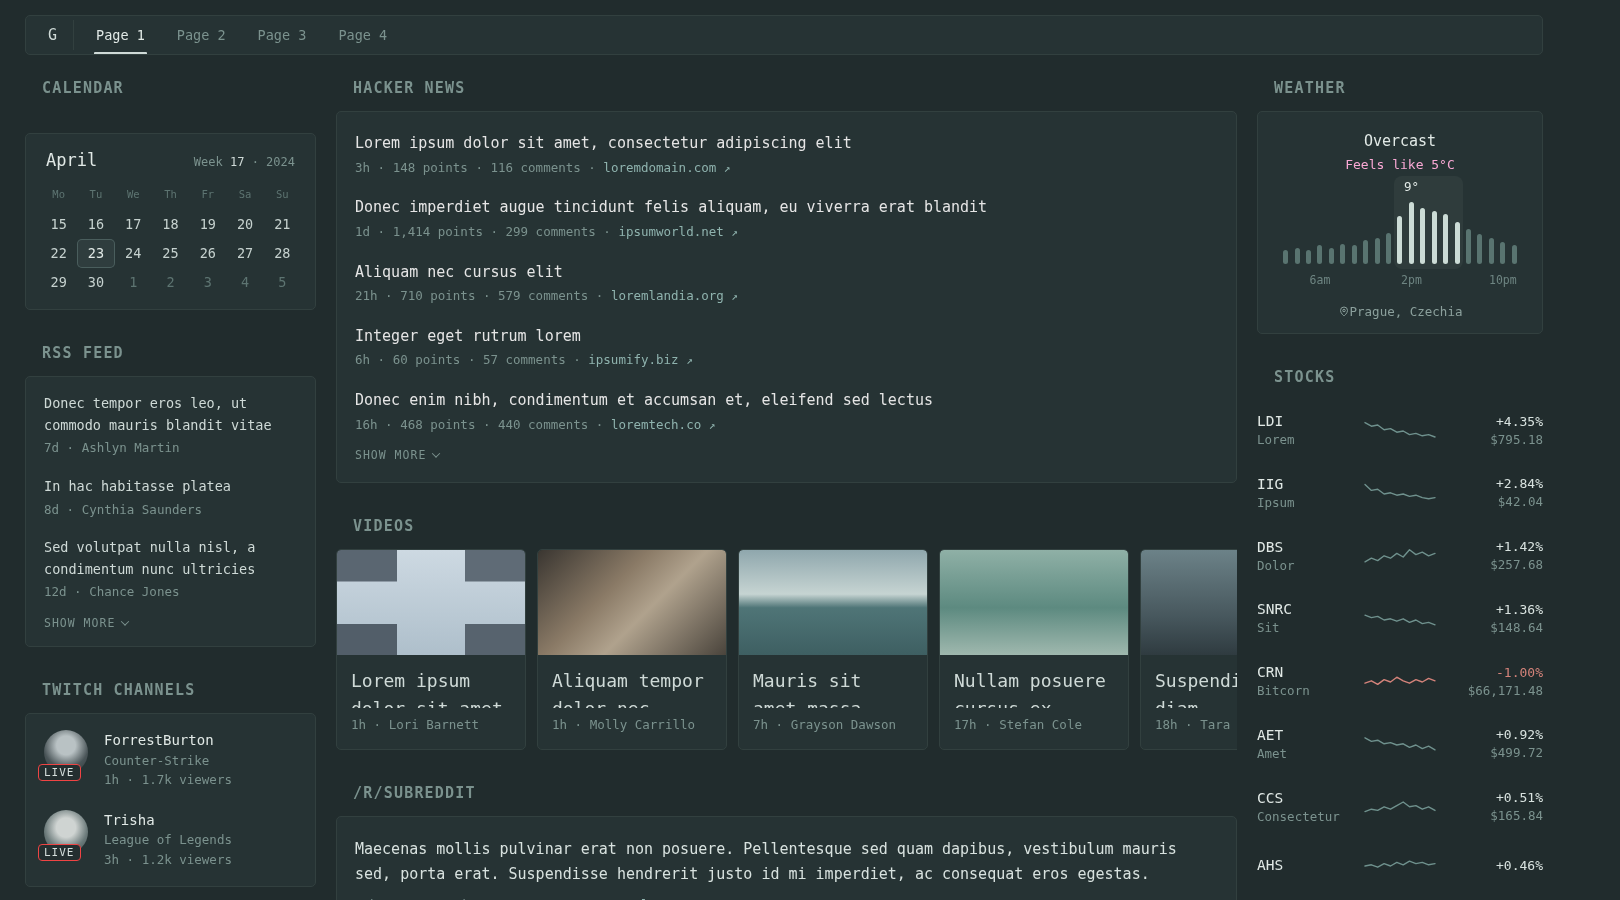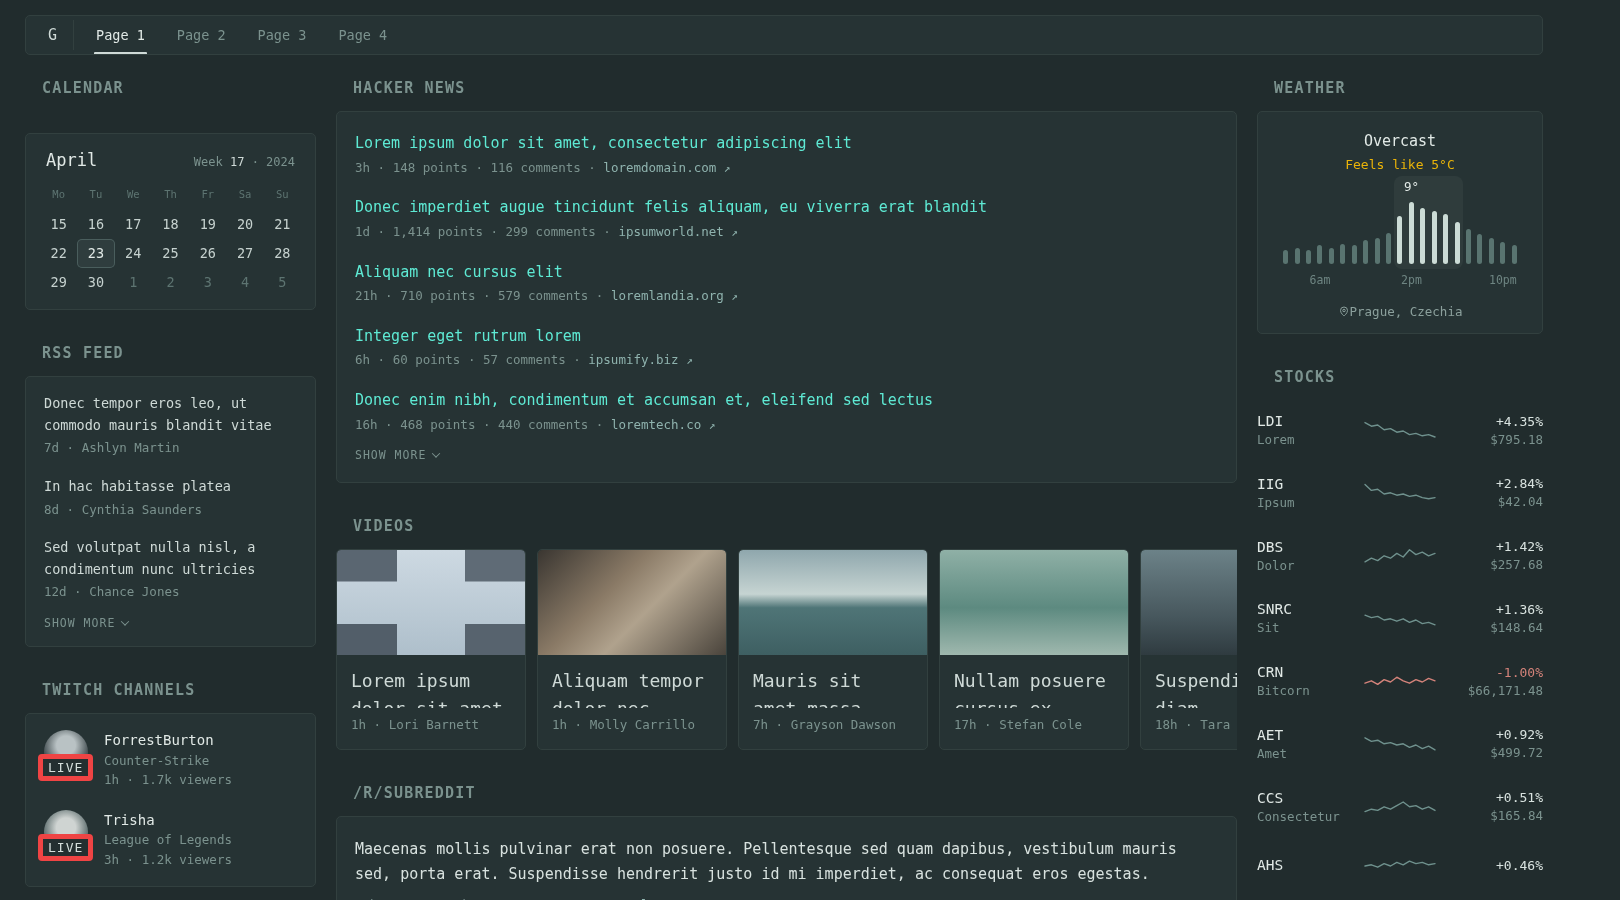--- a/index.html
+++ b/index.html
@@ -132,34 +132,34 @@
   .tw-row + .tw-row { margin-top: 20px; }
   .tw-av-wrap { position: relative; flex: 0 0 44px; }
   .tw-av { width: 44px; height: 44px; border-radius: 50%; }
   .av1 { background: radial-gradient(circle at 50% 35%, #b9c2c4 0 26%, #4a5558 62%, #2e3739 100%); }
   .av2 { background: radial-gradient(circle at 50% 40%, #cfd4d2 0 28%, #6b7a7a 62%, #3a4647 100%); }
   .av3 { background: radial-gradient(circle at 50% 40%, #dccfba 0 30%, #8a8274 62%, #4a4a42 100%); }
   .live {
     position: absolute;
     left: -6px; bottom: -7px;
     background: #242f30;
-    border: 5px solid #ef4444;
+    border: 1px solid #ef4444;
     border-radius: 4px;
     padding: 1px 5px;
-    font-size: 13px;
+    font-size: 11px;
     letter-spacing: 1px;
     color: #d5dfdc;
   }
   .tw-name { font-size: 14px; color: #e1e9e6; line-height: 1.45; }
   .tw-info .meta { margin-top: 1px; }
 
   
   .hn-card { padding: 20px 18px; }
   .hn-item + .hn-item { margin-top: 19px; }
-  .hn-title { display: block; font-size: 15px; line-height: 1.5; color: #5eead4; }
+  .hn-title { display: block; font-size: 15px; line-height: 1.5; color: #e5e5e5; }
   .hn-item .meta { margin-top: 4px; }
 
   
   .videos-row { display: flex; gap: 11px; overflow: hidden; }
   .video-card { flex: 0 0 190px; width: 190px; overflow: hidden; }
   .thumb { height: 105px; border-radius: 4px 4px 0 0; }
   .t1 {
     background-color: #c3d0da;
     background-image:
       linear-gradient(#5a6671, #5a6671), linear-gradient(#5f6b76, #5f6b76),
@@ -184,21 +184,21 @@
   .video-body .meta { margin-top: 8px; }
 
   
   .sub-card { padding: 20px 18px; }
   .sub-text { font-size: 15px; line-height: 1.65; color: #d8e2df; }
   .sub-meta { margin-top: 9px; }
 
   
   .weather-card { padding: 16px 14px 14px; }
   .w-cond { text-align: center; font-size: 15px; color: #e2eae7; margin-top: 4px; }
-  .w-feels { text-align: center; font-size: 13px; color: #eab308; margin-top: 7px; }
+  .w-feels { text-align: center; font-size: 13px; color: #f9a8d4; margin-top: 7px; }
   .w-chart {
     position: relative;
     height: 62px;
     margin: 30px 8px 0;
     display: flex;
     align-items: flex-end;
   }
   .wcell { flex: 1; display: flex; justify-content: center; align-items: flex-end; height: 100%; }
   .wbar { width: 5px; border-radius: 2.5px; background: #597470; }
   .wbar.hi { background: #ccdcd6; }

